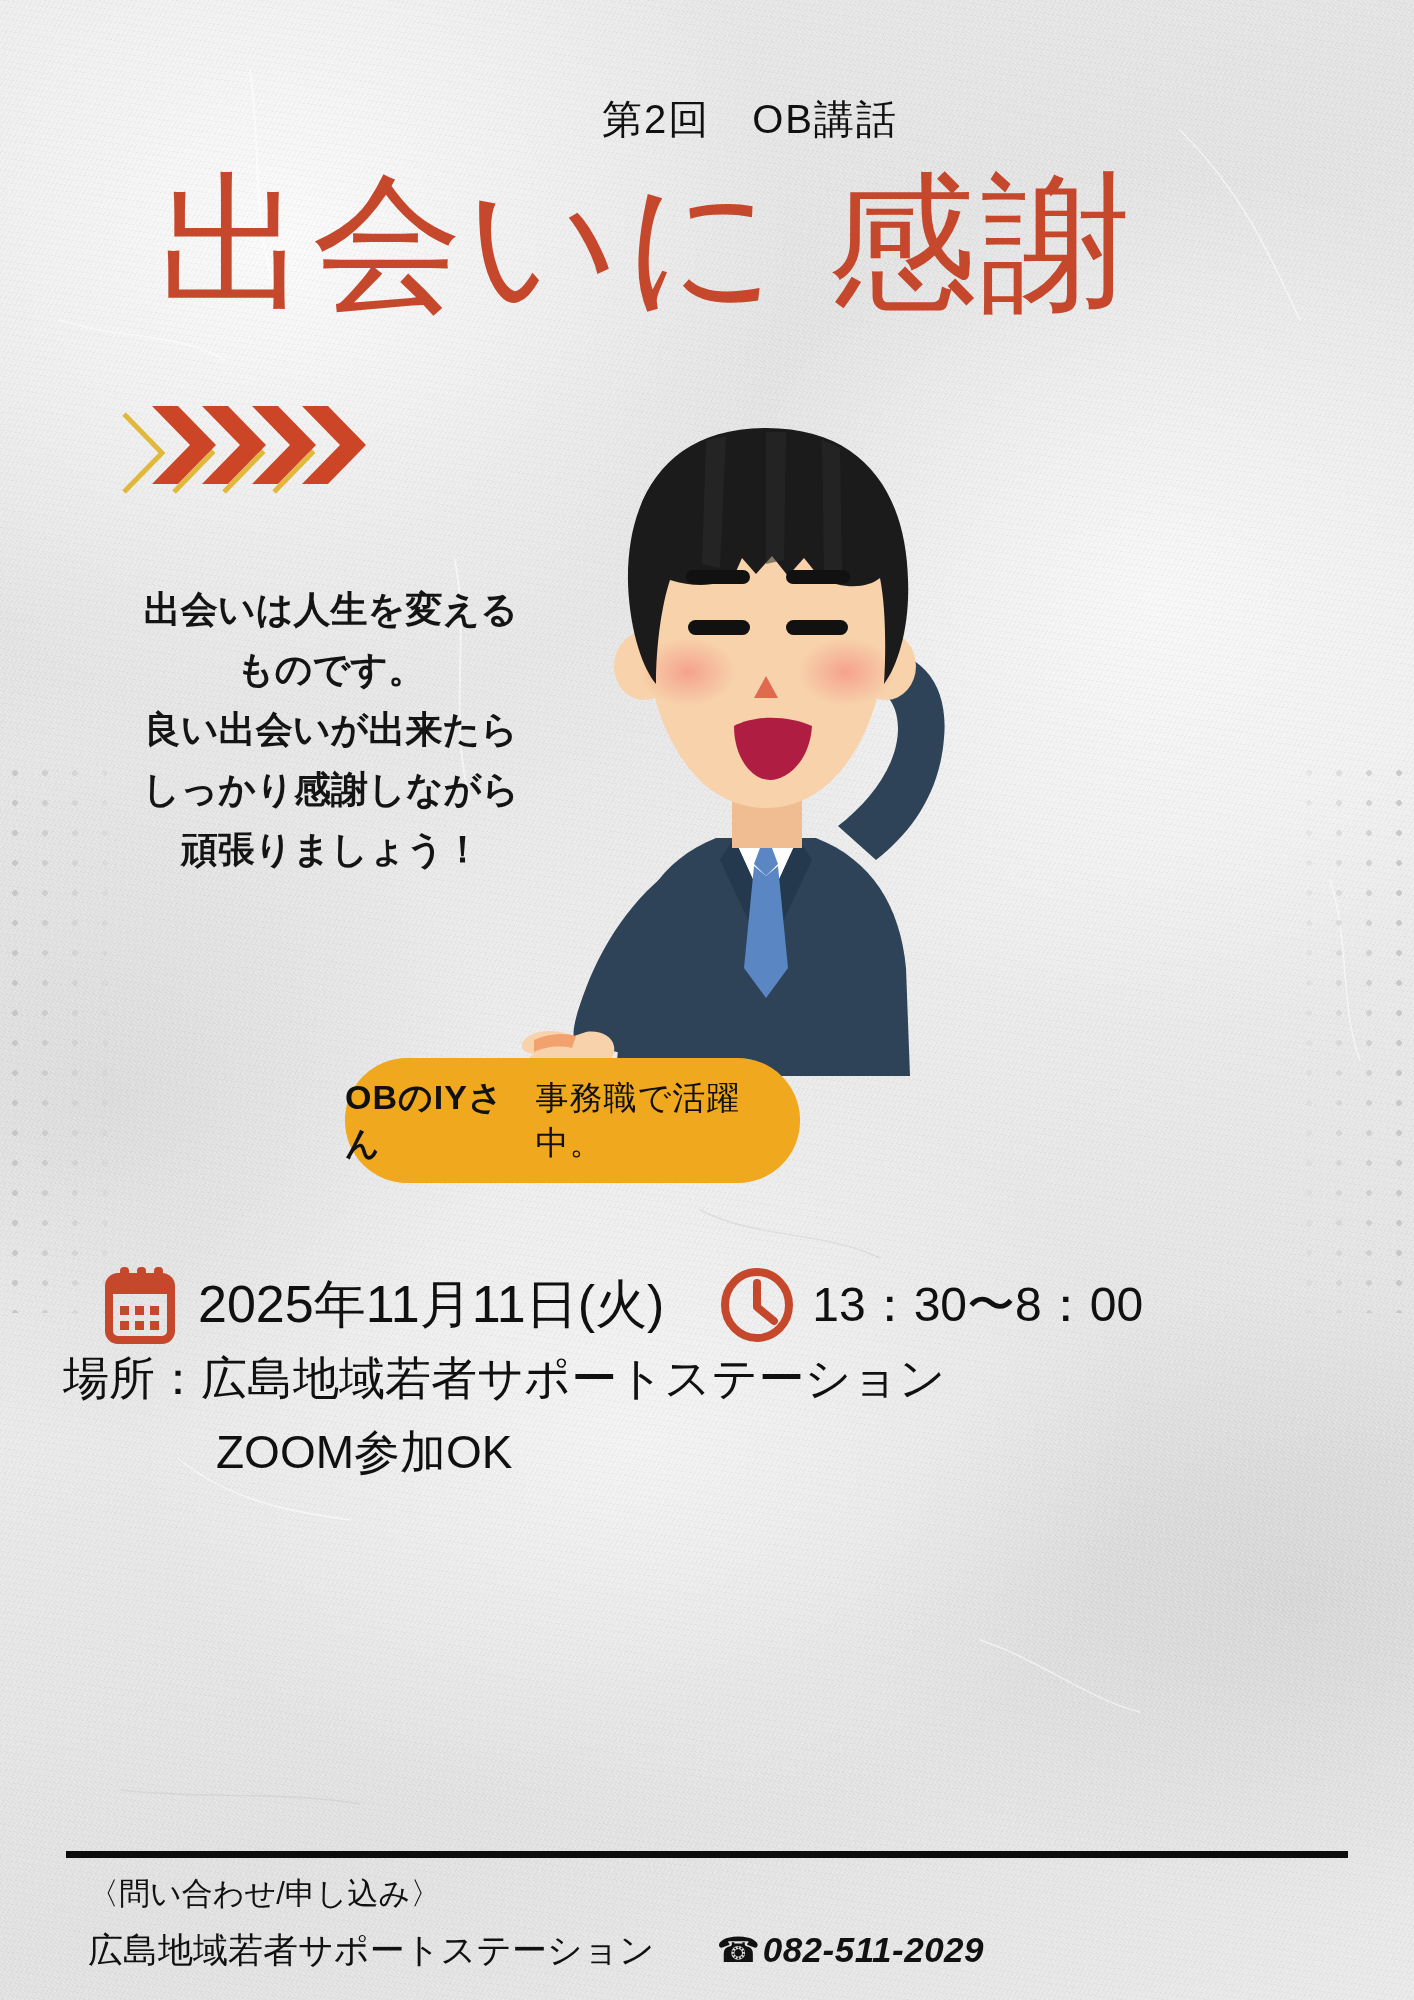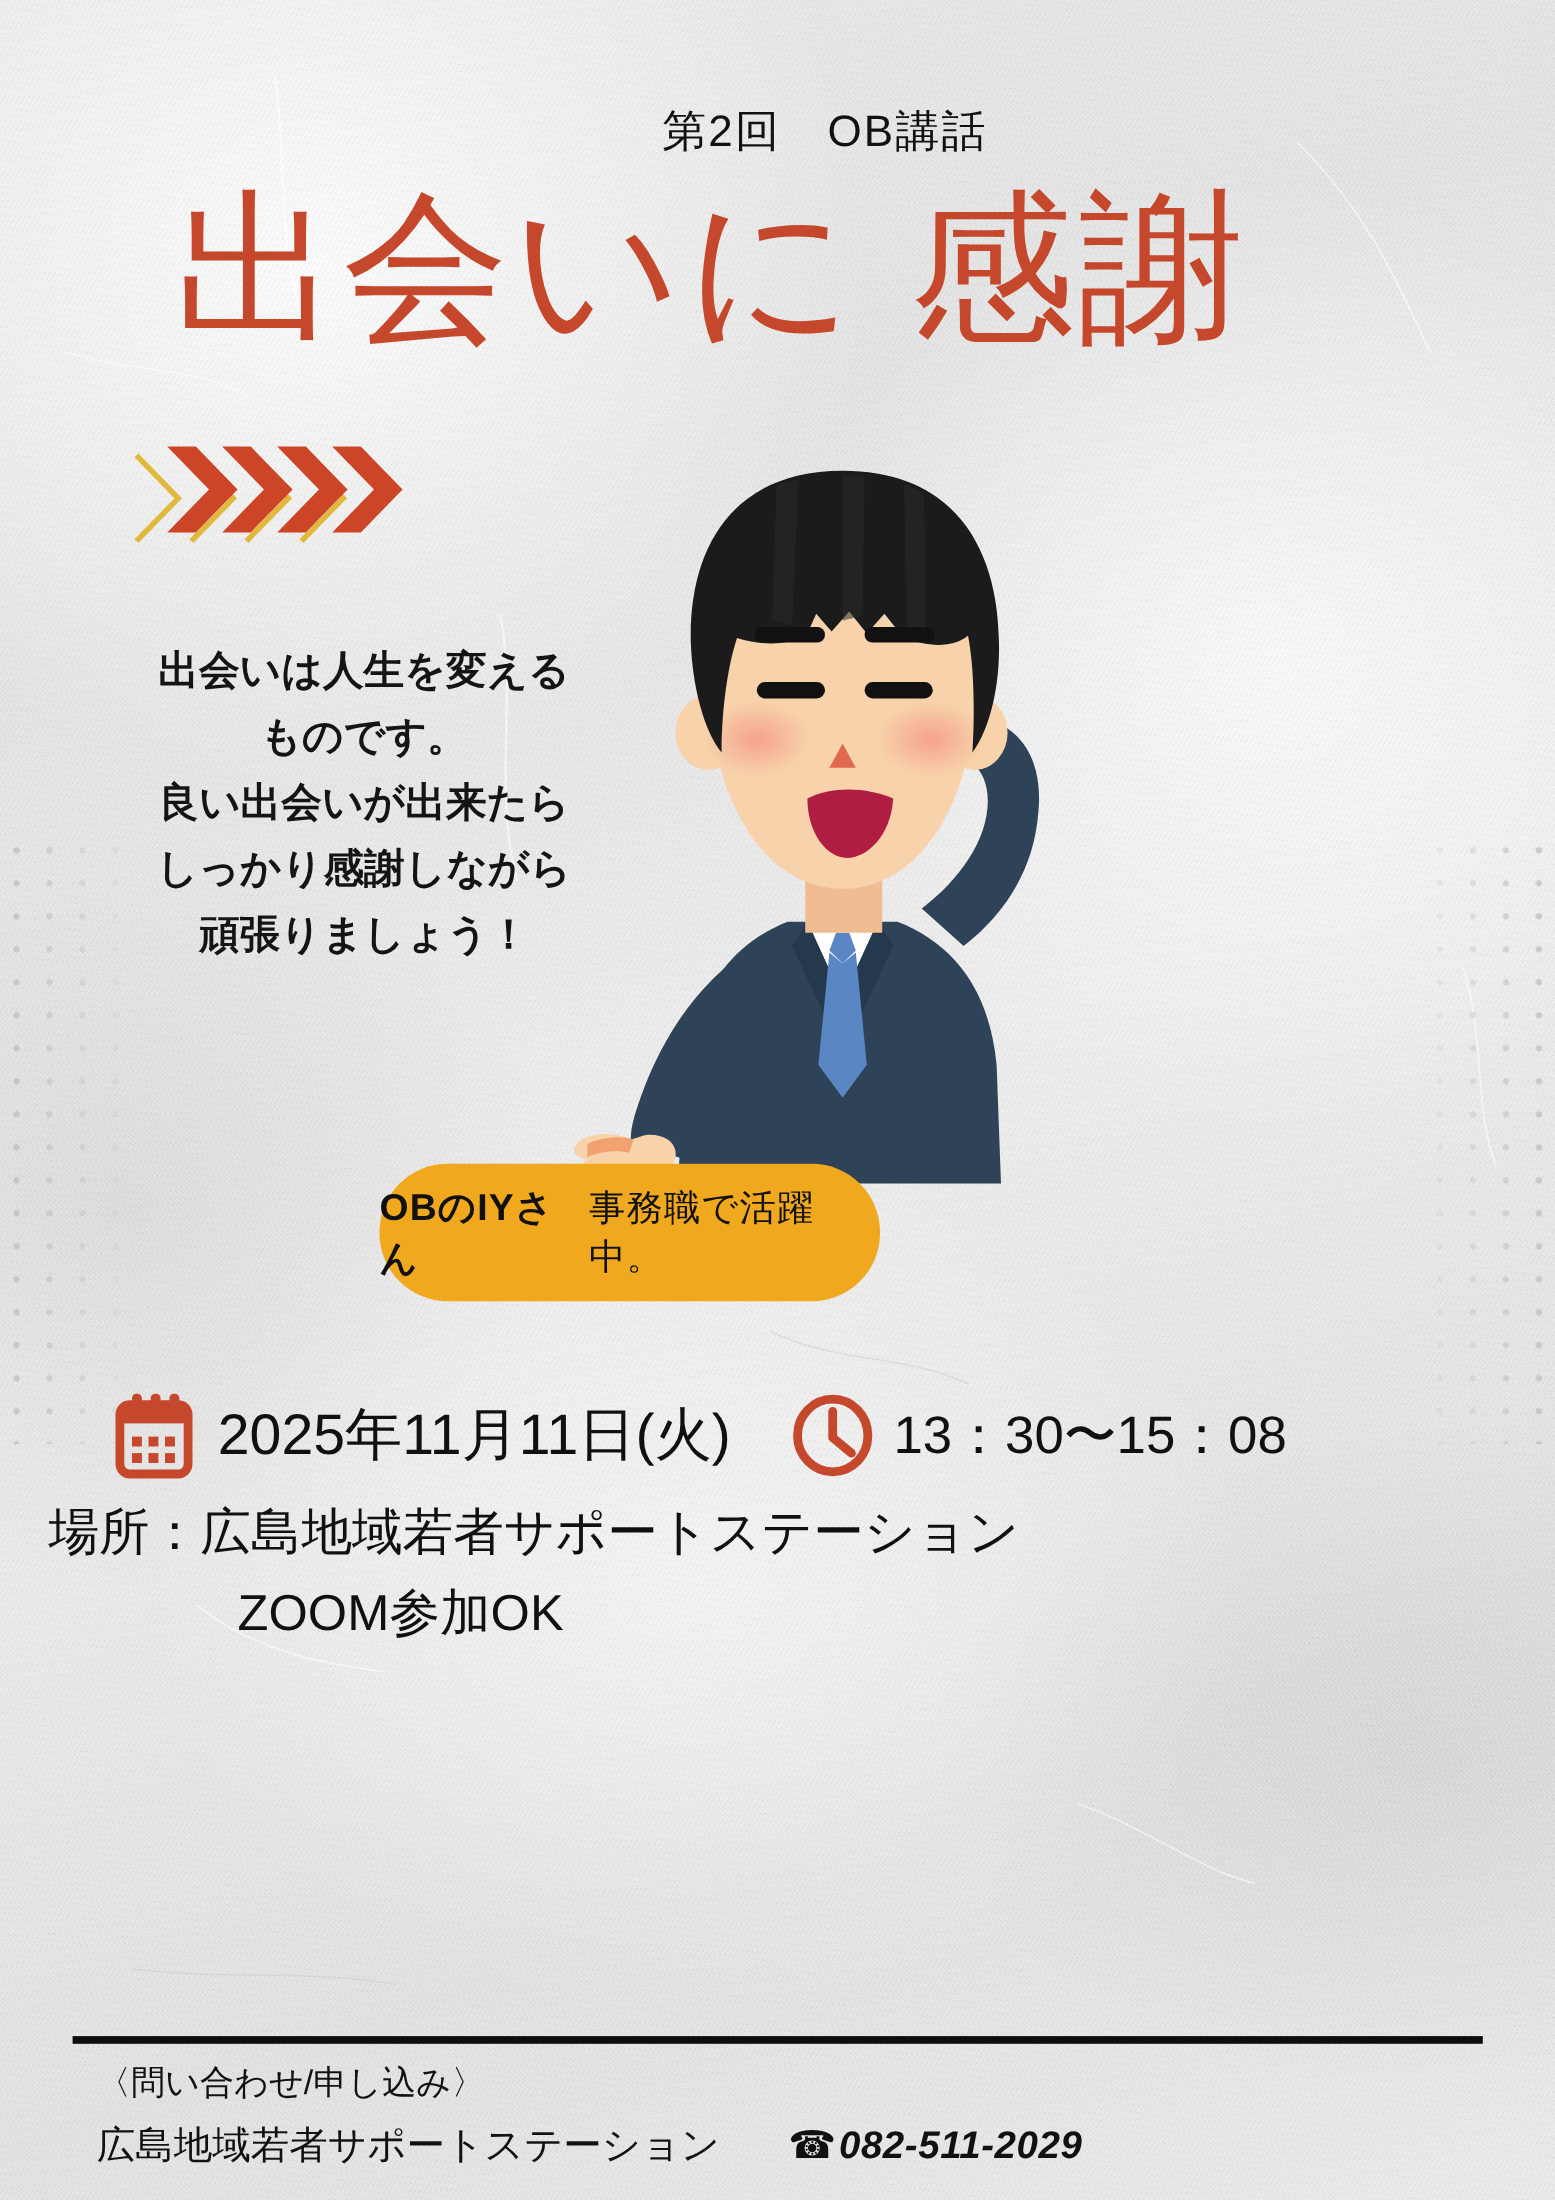--- a/index.html
+++ b/index.html
@@ -95,21 +95,21 @@
   #info-row-1 { display:flex; align-items:center; padding-left:104px; height:86px; }
   #date-text {
     font-size:52px; color:#101010; margin-left:22px;
     letter-spacing:0px; white-space:nowrap;
   }
   #clock-wrap { display:flex; align-items:center; margin-left:56px; }
   #time-text {
     font-size:48px; color:#101010; margin-left:18px; white-space:pre;
   }
   #venue-line {
-    margin-top:14px; padding-left:44px;
+    padding-left:63px;
     font-size:46px; color:#101010; white-space:nowrap;
   }
   #zoom-line {
     margin-top:12px; padding-left:216px;
     font-size:46px; color:#101010; white-space:nowrap;
   }
 
   
   #divider {
     position:absolute; left:66px; top:1851px; width:1282px; height:7px; background:#0d0d0d;
@@ -271,21 +271,21 @@
         </g>
       </svg>
 
       <div id="date-text">2025年11月11日(火)</div>
 
       <div id="clock-wrap">
         <svg width="74" height="76" viewBox="0 0 74 76">
           <ellipse cx="37" cy="38" rx="32" ry="33" fill="none" stroke="#c5482c" stroke-width="8"></ellipse>
           <path d="M37 16 L 37 40 L 54 54" fill="none" stroke="#c5482c" stroke-width="8" stroke-linecap="round" stroke-linejoin="round"></path>
         </svg>
-        <div id="time-text">13：30〜15：08</div>
+        <div id="time-text">13：30〜8：00</div>
       </div>
     </div>
 
     <div id="venue-line">場所：広島地域若者サポートステーション</div>
 
     <div id="zoom-line">ZOOM参加OK</div>
   </div>
 
   <div id="divider"></div>
 

